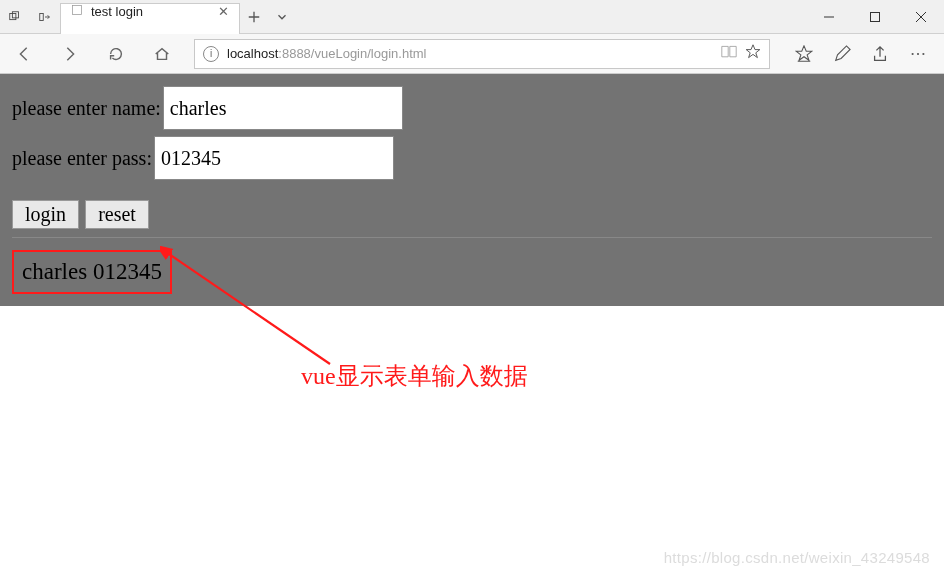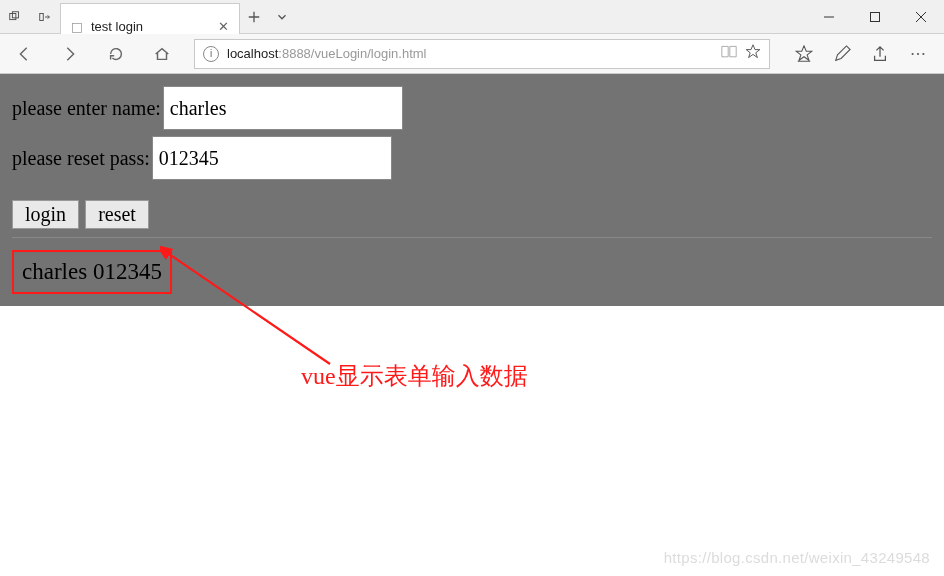--- a/index.html
+++ b/index.html
@@ -28,21 +28,21 @@
       height: 34px;
       display: flex;
       align-items: center;
       justify-content: center;
       color: #444;
       cursor: pointer;
     }
     .tb-ico svg { width: 14px; height: 14px; }
     .tab {
       display: flex;
-      align-items: flex-end;
+      align-items: flex-start;
       background: #fff;
       border-top: 1px solid #ccc;
       border-left: 1px solid #ccc;
       border-right: 1px solid #ccc;
       padding: 0 10px;
       margin-top: 3px;
       height: 31px;
       min-width: 180px;
       gap: 8px;
       font-size: 13px;
@@ -304,21 +304,21 @@
       </div>
   </div>
 </div>
 
 <div class="page">
   <div class="row">
     <label>please enter name:</label>
     <input type="text" value="charles" style="">
   </div>
   <div class="row">
-    <label>please reset pass:</label>
+    <label>please enter pass:</label>
     <input type="text" value="012345" style="">
   </div>
   <div class="btnrow">
     <button>login</button>
     <button>reset</button>
   </div>
   <hr class="sep">
   <div class="output-box">
     <span>charles 012345</span>
   </div>

